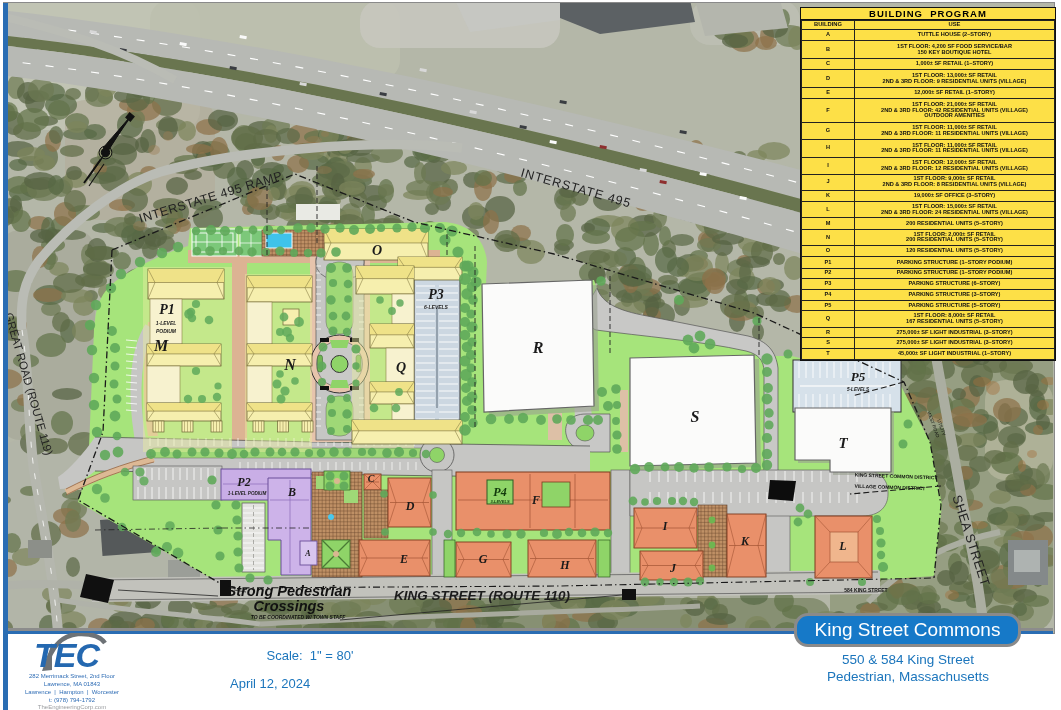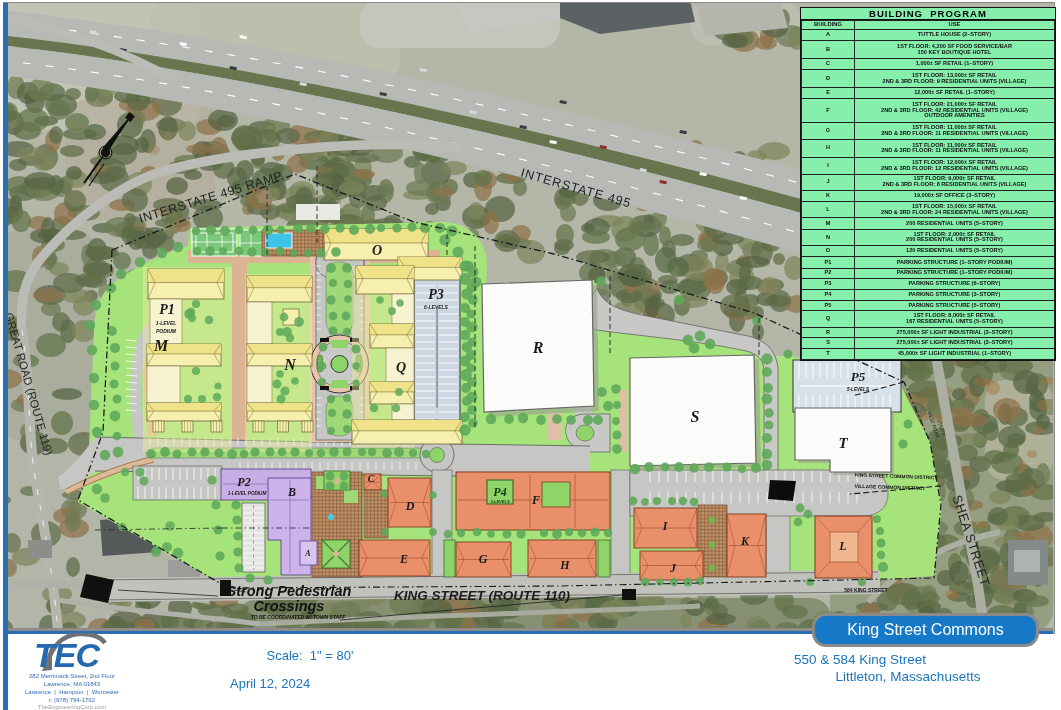--- a/index.html
+++ b/index.html
@@ -1,16 +1,16 @@
 <!DOCTYPE html>
 <html><head><meta charset="utf-8">
 <style>
 html,body{margin:0;padding:0;width:1061px;height:710px;background:#ffffff;overflow:hidden}
 #page{position:relative;width:1061px;height:710px;font-family:"Liberation Sans",sans-serif}
-#ptable{position:absolute;left:800px;top:7px;width:254px;background:#86efac;border:1.6px solid #111}
+#ptable{position:absolute;left:800px;top:7px;width:254px;background:#fde047;border:1.6px solid #111}
 #ptable .title{height:11px;border-bottom:1.2px solid #111;text-align:center;font-size:9.5px;
  font-weight:bold;letter-spacing:1px;line-height:11px}
 #ptable table{border-collapse:collapse;width:100%;table-layout:fixed}
 #ptable td{border:1px solid #222;padding:0;font-size:5.6px;font-weight:bold;text-align:center;
  line-height:5.7px;color:#111;overflow:hidden}
 #ptable .bc{width:52px}
 #ptable .hd td{font-size:5.8px;height:8px}
 .blue{color:#1b75bc}
 </style></head>
 <body>
@@ -2217,17 +2217,17 @@
  <text x="64" y="45" font-family="Liberation Sans, sans-serif" font-size="6" fill="#2f6db5" text-anchor="middle">282 Merrimack Street, 2nd Floor</text>
  <text x="64" y="53" font-family="Liberation Sans, sans-serif" font-size="6" fill="#2f6db5" text-anchor="middle">Lawrence, MA 01843</text>
  <text x="64" y="61" font-family="Liberation Sans, sans-serif" font-size="6" fill="#2f6db5" text-anchor="middle">Lawrence&nbsp; | &nbsp;Hampton&nbsp; | &nbsp;Worcester</text>
  <text x="64" y="68.5" font-family="Liberation Sans, sans-serif" font-size="6" fill="#2f6db5" text-anchor="middle">t: (978) 794-1792</text>
  <text x="64" y="76" font-family="Liberation Sans, sans-serif" font-size="6" fill="#9a9da0" text-anchor="middle">TheEngineeringCorp.com</text>
 </svg>
 
 <div class="blue" style="position:absolute;left:230px;top:648px;width:160px;text-align:center;font-size:13px">Scale:&nbsp; 1" = 80'</div>
 <div class="blue" style="position:absolute;left:230px;top:676px;width:160px;text-align:left;font-size:13px">April 12, 2024</div>
 
-<div style="position:absolute;left:812px;top:613px;width:221px;height:28px;background:#1679c8;
- border:3.5px solid #8a8a8a;border-radius:14px;color:#fff;font-size:16px;text-align:center;line-height:28px">King Street Commons</div>
-<div class="blue" style="position:absolute;left:794px;top:652px;width:228px;text-align:left;font-size:13.5px">550 &amp; 584 King Street</div>
-<div class="blue" style="position:absolute;left:794px;top:669px;width:228px;text-align:center;font-size:13.5px">Littleton, Massachusetts</div>
+<div style="position:absolute;left:794px;top:613px;width:221px;height:28px;background:#1679c8;
+ border:3.5px solid #8a8a8a;border-radius:14px;color:#fff;font-size:19px;text-align:center;line-height:28px">King Street Commons</div>
+<div class="blue" style="position:absolute;left:794px;top:652px;width:228px;text-align:center;font-size:13.5px">550 &amp; 584 King Street</div>
+<div class="blue" style="position:absolute;left:794px;top:669px;width:228px;text-align:center;font-size:13.5px">Pedestrian, Massachusetts</div>
 </div>
 
 </body></html>

